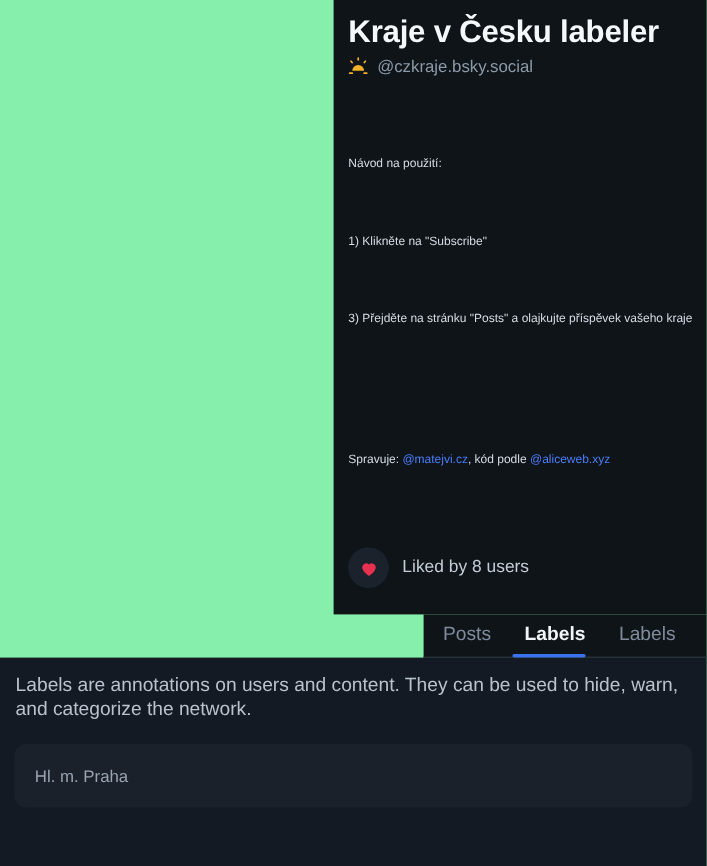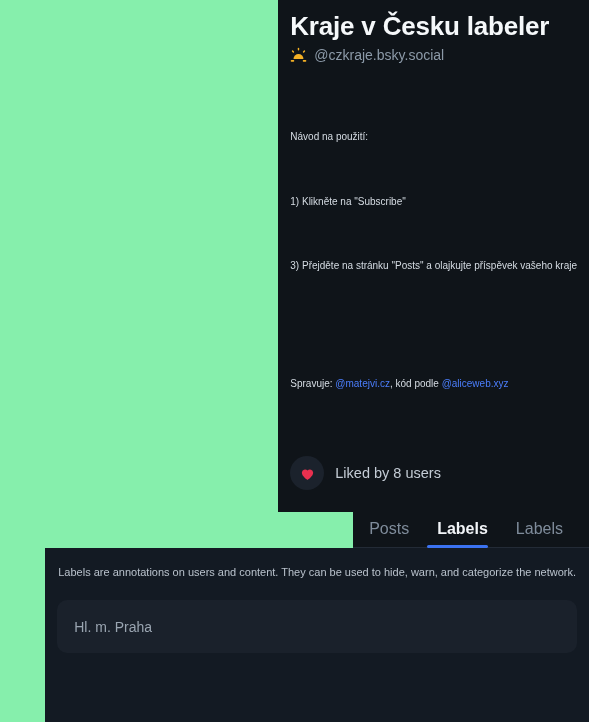--- a/index.html
+++ b/index.html
@@ -144,21 +144,21 @@
 
   
   .content {
     flex: 1 1 auto;
     background: #131a23;
     padding: 14px 12px 0 12px;
     overflow: hidden;
   }
 
   .content-desc {
-    font-size: 11px;
+    font-size: 16px;
     line-height: 20px;
     color: #b9c2cc;
     margin-bottom: 18px;
     padding: 0 1px;
   }
 
   .labels-card {
     background: #1a212b;
     border-radius: 10px;
     overflow: hidden;

